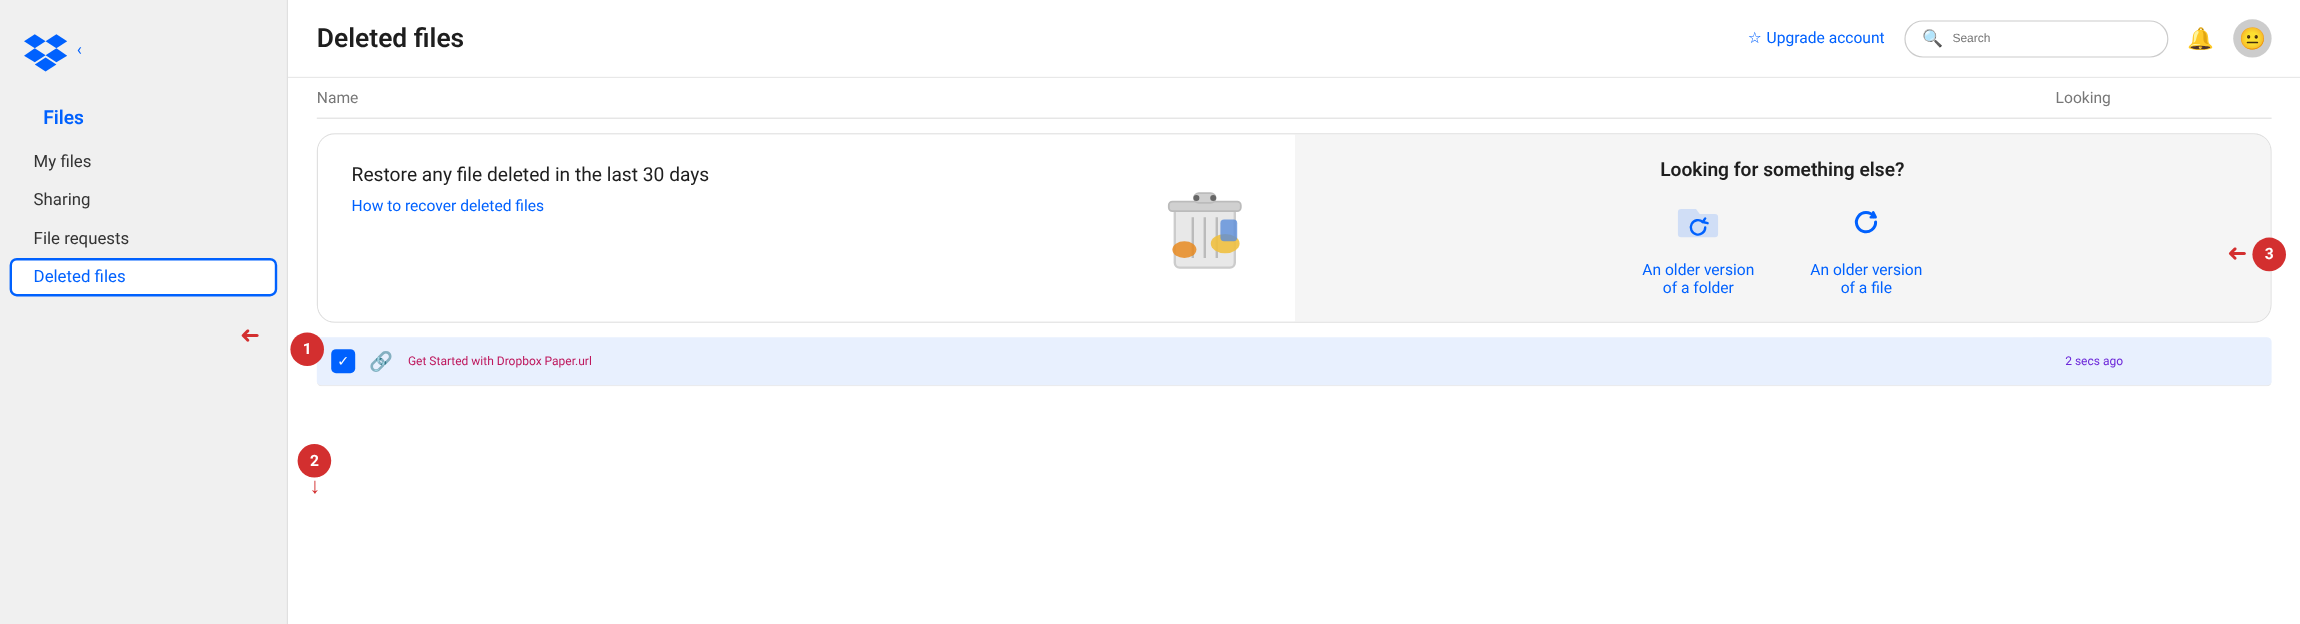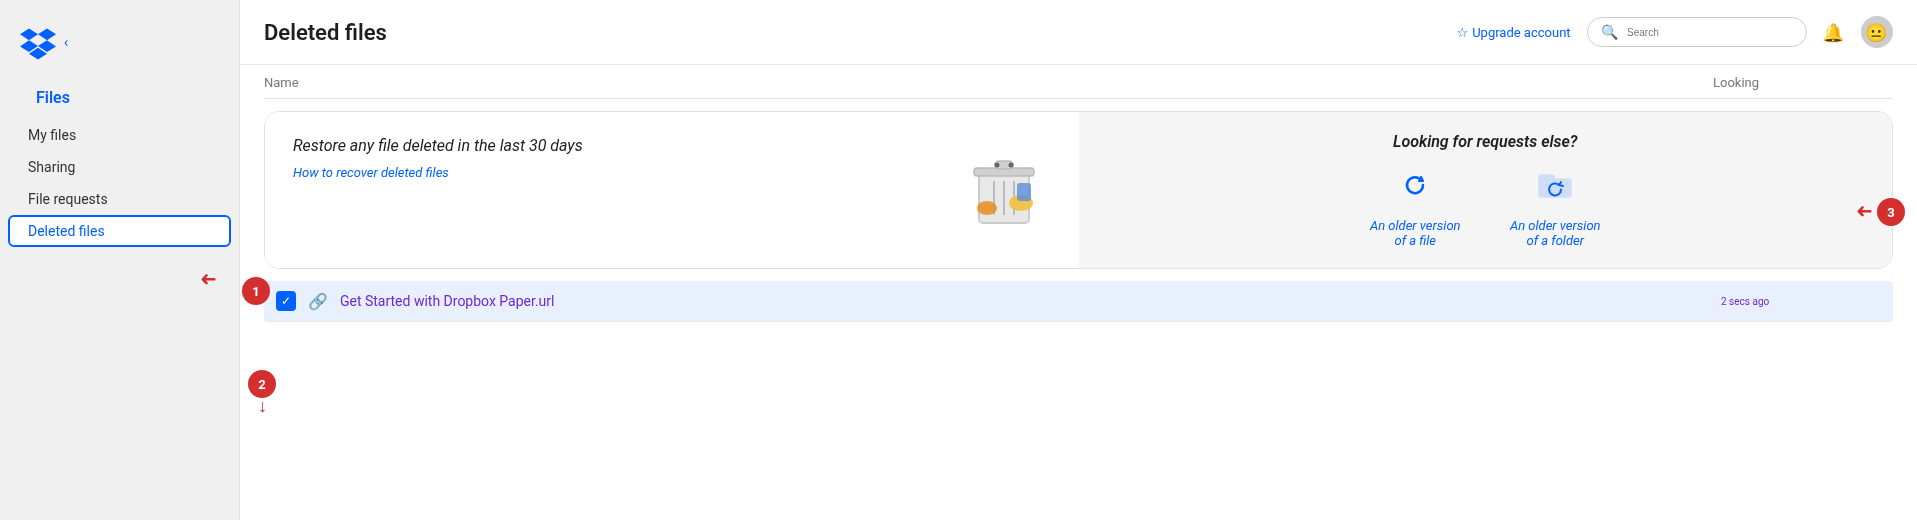--- a/index.html
+++ b/index.html
@@ -153,21 +153,20 @@
     .col-deleted { width: 180px; }
 
     
     .info-cards {
       display: flex;
       gap: 0;
       margin: 12px 0;
       border: 1px solid #e0e0e0;
       border-radius: 15px;
       overflow: hidden;
-      font-style: italic;
     }
     .info-card-left {
       flex: 1;
       background: white;
       padding: 24px 28px;
       display: flex;
       flex-direction: column;
       gap: 10px;
       position: relative;
     }
@@ -248,22 +247,22 @@
       color: white;
       font-size: 12px;
     }
     .file-icon {
       font-size: 16px;
       color: #777;
       flex-shrink: 0;
     }
     .file-name {
       flex: 1;
-      font-size: 14px;
-      color: #6d28d9;
+      font-size: 10px;
+      color: #be185d;
     }
     .file-deleted-time {
       width: 160px;
       font-size: 10px;
       color: #6d28d9;
     }
 
     
     .right-panel {
       width: 200px;
@@ -395,41 +394,41 @@
               <circle cx="38" cy="22" r="2.5" fill="#666"></circle>
               <circle cx="52" cy="22" r="2.5" fill="#666"></circle>
 
               <ellipse cx="62" cy="60" rx="12" ry="8" fill="#f0c040" opacity="0.9"></ellipse>
               <ellipse cx="28" cy="65" rx="10" ry="7" fill="#e88a20" opacity="0.85"></ellipse>
               <rect x="58" y="40" width="14" height="18" rx="3" fill="#5b8dd9" opacity="0.8"></rect>
             </svg>
           </div>
         </div>
         <div class="info-card-right">
-          <div class="info-card-right-title">Looking for requests else?</div>
+          <div class="info-card-right-title">Looking for something else?</div>
           <div class="info-card-options">
-            <div class="info-card-option">
-              <span class="info-card-option-icon">
-                <svg width="36" height="36" viewBox="0 0 36 36">
-                  <path d="M26 18 a8 8 0 1 1 -1.5 -4.5" fill="none" stroke="#0061fe" stroke-width="2.5" stroke-linecap="round"></path>
-                  <polyline points="24,10 26,14 22,14" fill="none" stroke="#0061fe" stroke-width="2.2" stroke-linecap="round" stroke-linejoin="round"></polyline>
-                </svg>
-              </span>
-              <span class="info-card-option-label">An older version of a file</span>
-            </div>
             <div class="info-card-option">
               <span class="info-card-option-icon">
                 <svg width="36" height="36" viewBox="0 0 36 36">
                   <path d="M4 8h12l3 4h13a2 2 0 0 1 2 2v14a2 2 0 0 1-2 2H4a2 2 0 0 1-2-2V10a2 2 0 0 1 2-2z" fill="#0061fe" opacity="0.15" stroke="#0061fe" stroke-width="1.5"></path>
                   <path d="M22 18 a6 6 0 1 0 2 4.5" fill="none" stroke="#0061fe" stroke-width="2" stroke-linecap="round"></path>
                   <polyline points="24,15 22,18 26,19" fill="none" stroke="#0061fe" stroke-width="2" stroke-linecap="round" stroke-linejoin="round"></polyline>
                 </svg>
               </span>
               <span class="info-card-option-label">An older version of a folder</span>
             </div>
+            <div class="info-card-option">
+              <span class="info-card-option-icon">
+                <svg width="36" height="36" viewBox="0 0 36 36">
+                  <path d="M26 18 a8 8 0 1 1 -1.5 -4.5" fill="none" stroke="#0061fe" stroke-width="2.5" stroke-linecap="round"></path>
+                  <polyline points="24,10 26,14 22,14" fill="none" stroke="#0061fe" stroke-width="2.2" stroke-linecap="round" stroke-linejoin="round"></polyline>
+                </svg>
+              </span>
+              <span class="info-card-option-label">An older version of a file</span>
+            </div>
           </div>
         </div>
       </div>
 
       <div class="file-row">
         <div class="file-checkbox">
           <span class="file-checkbox-check">✓</span>
         </div>
         <span class="file-icon">🔗</span>
         <span class="file-name">Get Started with Dropbox Paper.url</span>

